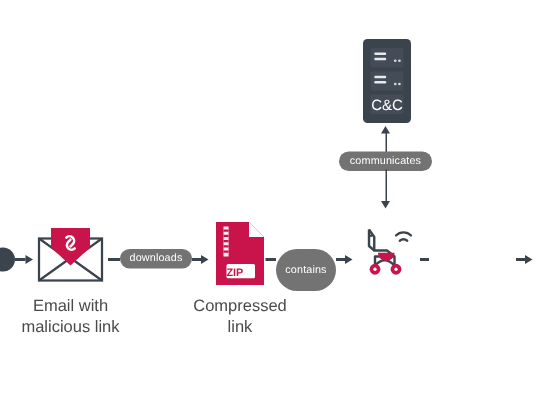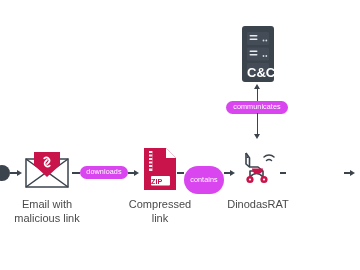--- a/index.html
+++ b/index.html
@@ -16,21 +16,21 @@
   #stage {
     position: relative;
     width: 360px;
     height: 270px;
     background: #ffffff;
   }
   .abs { position: absolute; }
 
   
   .pill {
-    background: #d946ef;
+    background: #737373;
     color: #ffffff;
     border-radius: 999px;
     display: flex;
     align-items: center;
     justify-content: center;
     text-align: center;
     line-height: 1.15;
     letter-spacing: .1px;
     box-sizing: border-box;
   }
@@ -94,21 +94,21 @@
       <circle cx="28.3" cy="14.5" r="0.9" fill="#D7DADF"></circle>
 
       <rect x="9" y="21.5" width="22" height="13" rx="1.2" fill="#444C57"></rect>
       <rect x="11.5" y="24.5" width="8" height="1.6" rx="0.8" fill="#E8EAED"></rect>
       <rect x="11.5" y="28" width="8" height="1.6" rx="0.8" fill="#E8EAED"></rect>
       <circle cx="25.5" cy="30" r="0.9" fill="#D7DADF"></circle>
       <circle cx="28.3" cy="30" r="0.9" fill="#D7DADF"></circle>
 
       <rect x="9" y="37" width="22" height="13" rx="1.2" fill="#444C57"></rect>
     </svg>
-    <div class="abs" style="left:9px; top:57px; width:22px; text-align:center; color:#ffffff; font-size:13px; font-weight:bold; transform:translateY(-18px);">C&amp;C</div>
+    <div class="abs" style="left:9px; top:57px; width:22px; text-align:center; color:#ffffff; font-size:10px; font-weight:normal; transform:translateY(-18px);">C&amp;C</div>
   </div>
 
   <div class="abs arrow-u" style="left:254.3px; top:84px;"></div>
   <div class="abs vline" style="left:257px; top:88px; height:14px;"></div>
 
   <div class="abs pill pill-sm" style="left:226px; top:101px; width:62px; height:13px;">communicates</div>
 
   <div class="abs vline" style="left:257px; top:113px; height:22px;"></div>
   <div class="abs arrow-d" style="left:254.3px; top:134px;"></div>
 
@@ -186,19 +186,18 @@
 
       <circle cx="11.3" cy="11.2" r="0.85" fill="#3B434D"></circle>
 
       <circle cx="14" cy="33.5" r="3.6" fill="#C8144B"></circle>
       <circle cx="28" cy="33.5" r="3.6" fill="#C8144B"></circle>
       <circle cx="14" cy="33.5" r="1.1" fill="#FFFFFF"></circle>
       <circle cx="28" cy="33.5" r="1.1" fill="#FFFFFF"></circle>
     </svg>
   </div>
 
-  <div class="abs caption" style="left:218px; top:197px; width:80px;">DinodasRAT</div>
 
   <div class="abs hline" style="left:280px; top:172.3px; width:6px;"></div>
   <div class="abs hline" style="left:344px; top:172.3px; width:6px;"></div>
   <div class="abs arrow-r" style="left:350px; top:169.6px;"></div>
 
 </div>
 
 </body></html>

